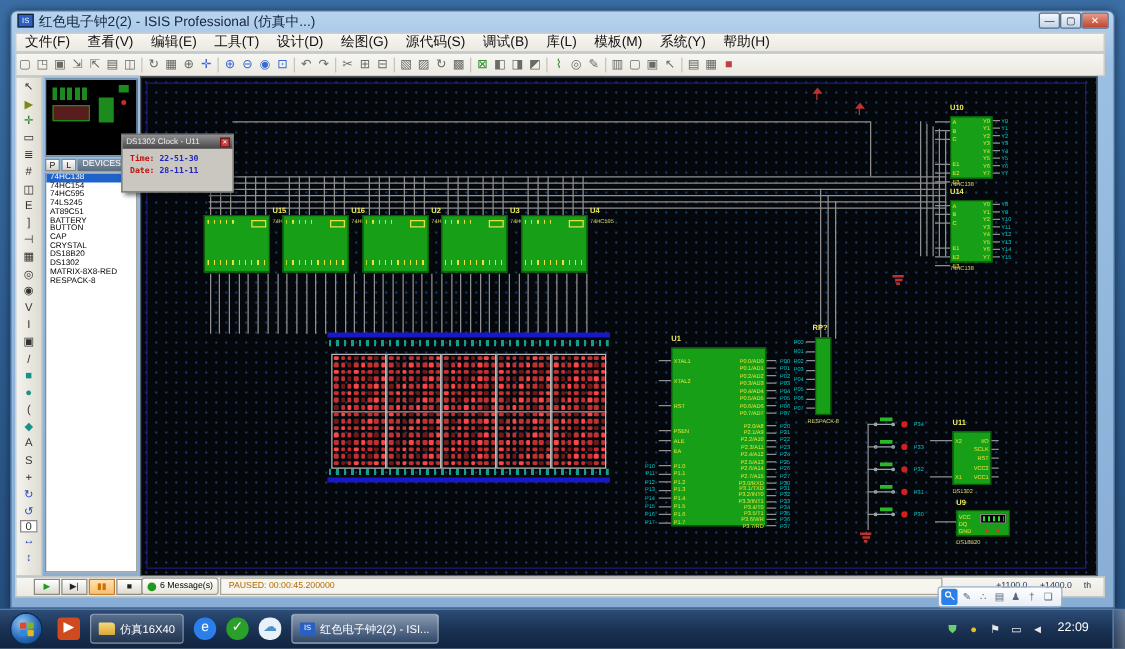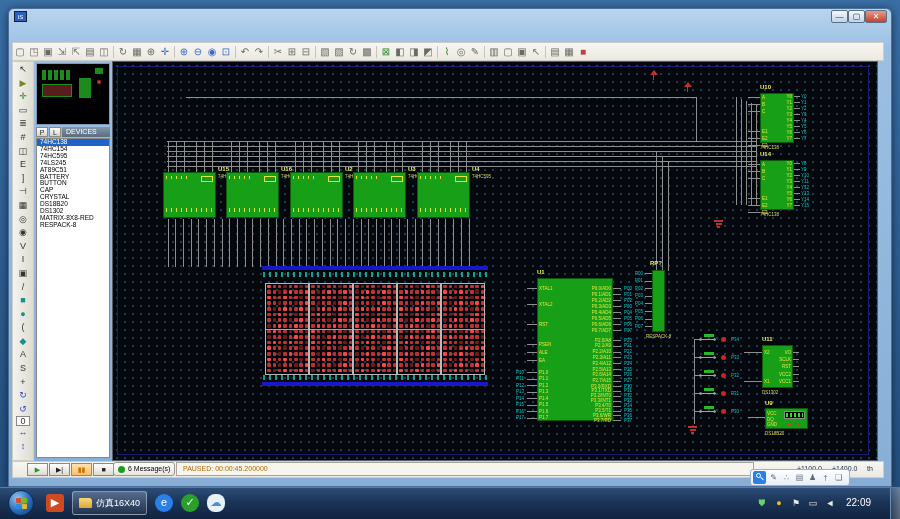--- a/index.html
+++ b/index.html
@@ -48,24 +48,39 @@
 .tray{width:12px;height:12px;font-size:9px;line-height:12px;text-align:center;color:#eee}
 </style>
 </head>
 <body>
 
 <div id="screen">
 
   <div id="win" class="abs" style="left:8px;top:8px;width:884px;height:479px"></div>
 
   <div class="abs" style="left:14px;top:11px;width:13px;height:11px;background:#2a5fc4;border:1px solid #123;color:#fff;font-size:6px;line-height:10px;text-align:center">IS</div>
+  <div class="abs titletxt" style="left:31px;top:10px">红色电子钟2(2) - ISIS Professional (仿真中...)</div>
   <span class="abs capbtn" style="left:831px;top:10px;width:17px">—</span>
   <span class="abs capbtn" style="left:848px;top:10px;width:17px">▢</span>
   <span class="abs capbtn close" style="left:865px;top:10px;width:22px">✕</span>
 
+  <div id="menubar" class="abs" style="left:12px;top:26px;width:872px;height:16px">
+      <span class="mi">文件(F)</span>
+      <span class="mi">查看(V)</span>
+      <span class="mi">编辑(E)</span>
+      <span class="mi">工具(T)</span>
+      <span class="mi">设计(D)</span>
+      <span class="mi">绘图(G)</span>
+      <span class="mi">源代码(S)</span>
+      <span class="mi">调试(B)</span>
+      <span class="mi">库(L)</span>
+      <span class="mi">模板(M)</span>
+      <span class="mi">系统(Y)</span>
+      <span class="mi">帮助(H)</span>
+    </div>
   <div id="toolbar" class="abs" style="left:12px;top:42px;width:872px;height:19px">
       <span class="tbi">▢</span>
       <span class="tbi">◳</span>
       <span class="tbi">▣</span>
       <span class="tbi">⇲</span>
       <span class="tbi">⇱</span>
       <span class="tbi">▤</span>
       <span class="tbi">◫</span>
       <span class="sep"></span>
       <span class="tbi">↻</span>
@@ -1213,20 +1228,26 @@
       <div class="abs" style="left: 713px; top: 392px; width: 3px; height: 3px; border: 1px solid rgb(154, 166, 170); border-radius: 50%;"></div>
       <div class="abs" style="left: 721px; top: 391px; width: 5px; height: 5px; background: rgb(208, 32, 32); border-radius: 50%;"></div>
       <div class="abs net" style="left: 731px; top: 391px; width: 16px; height: 5px;">P31</div>
       <div class="abs" style="left: 704px; top: 406px; width: 10px; height: 3px; background: rgb(42, 184, 42);"></div>
       <div class="abs" style="left: 699px; top: 410px; width: 3px; height: 3px; border: 1px solid rgb(154, 166, 170); border-radius: 50%;"></div>
       <div class="abs" style="left: 713px; top: 410px; width: 3px; height: 3px; border: 1px solid rgb(154, 166, 170); border-radius: 50%;"></div>
       <div class="abs" style="left: 721px; top: 409px; width: 5px; height: 5px; background: rgb(208, 32, 32); border-radius: 50%;"></div>
       <div class="abs net" style="left: 731px; top: 409px; width: 16px; height: 5px;">P30</div>
     </div>
 
+  <div id="popup" class="abs" style="left:97px;top:107px;width:90px;height:47px;z-index:8">
+    <div id="popuptitle">DS1302 Clock - U11</div>
+    <span class="abs" style="right:2px;top:2px;width:8px;height:8px;background:#b44;border:1px solid #711;color:#fff;font-size:5px;line-height:7px;text-align:center">✕</span>
+    <div class="abs pline" style="left:6px;top:15px"><span class="plab">Time:</span> <span class="pval">22-51-30</span></div>
+    <div class="abs pline" style="left:6px;top:24px"><span class="plab">Date:</span> <span class="pval">28-11-11</span></div>
+  </div>
 
   <div id="statusrow" class="abs" style="left:12px;top:461px;width:872px;height:17px"></div>
   <div id="simbtns" class="abs" style="left:27px;top:463px;display:flex;gap:1px">
       <div class="simb" style="color: rgb(31, 154, 31);">▶</div>
       <div class="simb" style="color: rgb(34, 34, 34);">▶|</div>
       <div class="simb on" style="color: rgb(208, 112, 0);">▮▮</div>
       <div class="simb" style="color: rgb(34, 34, 34);">■</div>
     </div>
   <div id="msgbox" class="abs" style="left:113px;top:462px;height:14px">
     <span style="width:7px;height:7px;border-radius:50%;background:#1f9a1f;display:inline-block"></span>
@@ -1259,20 +1280,24 @@
   </div>
   <div id="taskitems" class="abs" style="left:46px;top:490px;height:26px;display:flex;align-items:center;gap:8px;z-index:31">
       <div class="qicon" style="background: rgb(208, 74, 32);">▶</div>
       <div class="task">
         <span style="width: 13px; height: 10px; background: linear-gradient(rgb(248, 216, 120), rgb(216, 168, 56)); border-radius: 1px 3px 1px 1px; display: inline-block;"></span>
         <span>仿真16X40</span>
       </div>
       <div class="qicon" style="background: rgb(42, 127, 232); border-radius: 50%;">e</div>
       <div class="qicon" style="background: rgb(42, 160, 42); border-radius: 50%;">✓</div>
       <div class="qicon" style="background: rgb(232, 240, 248); color: rgb(74, 144, 208); border-radius: 8px;">☁</div>
+      <div class="task active">
+        <span style="width: 12px; height: 10px; background: rgb(42, 95, 196); color: rgb(255, 255, 255); font-size: 6px; line-height: 10px; text-align: center; display: inline-block;">IS</span>
+        <span>红色电子钟2(2) - ISI...</span>
+      </div>
     </div>
   <div id="trayicons" class="abs" style="left:756px;top:497px;display:flex;gap:5px;z-index:31">
       <span class="tray" style="color: rgb(106, 208, 106);">⛊</span>
       <span class="tray" style="color: rgb(232, 192, 32);">●</span>
       <span class="tray" style="color: rgb(232, 232, 232);">⚑</span>
       <span class="tray" style="color: rgb(232, 232, 232);">▭</span>
       <span class="tray" style="color: rgb(232, 232, 232);">◄</span>
     </div>
   <div class="abs" style="left:846px;top:497px;color:#fff;font-size:10px;z-index:31">22:09</div>
   <div class="abs" style="left:890px;top:488px;width:10px;height:31px;background:linear-gradient(90deg,rgba(255,255,255,.12),rgba(255,255,255,.3));border-left:1px solid #6a8ab0;z-index:31"></div>

